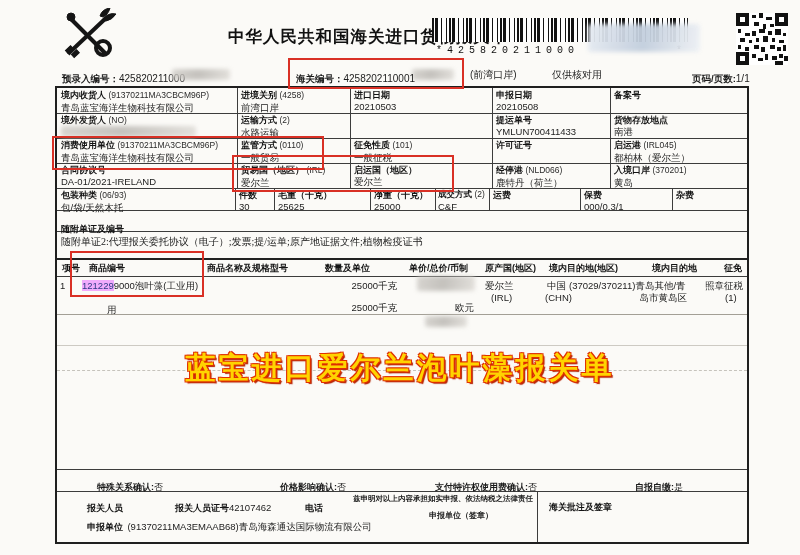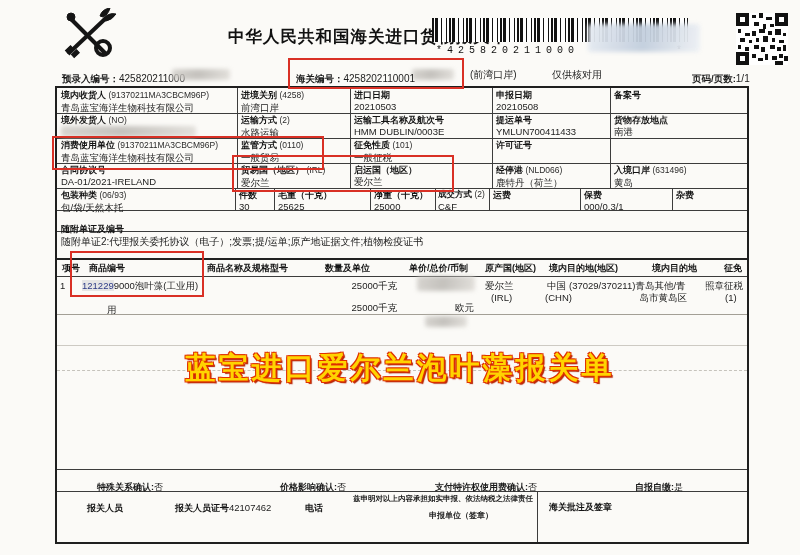--- a/index.html
+++ b/index.html
@@ -20,21 +20,21 @@
   .vl-line{position:absolute;width:1px;background:#3c3c3c;}
   
   .fld{position:absolute;line-height:1.15;}
   .lb{font-size:9px;font-weight:bold;color:#141414;white-space:nowrap;}
   .lb .code{font-weight:normal;font-size:8.5px;color:#2a2a2a;}
   .vl{font-size:9.5px;color:#222;white-space:nowrap;margin-top:2px;}
   .small{font-size:8.5px;}
   .gh{position:absolute;font-size:9px;font-weight:bold;white-space:nowrap;color:#141414;}
   .gtxt{position:absolute;font-size:9.5px;white-space:nowrap;color:#222;}
   .rt{text-align:right;}
-  .hlight{background:#e5e5e5;color:#2c3a86;}
+  .hlight{background:#f0abfc;color:#2c3a86;}
   
   .redbox{position:absolute;border:2px solid #d93025;background:transparent;z-index:6;}
   .blur{position:absolute;background:linear-gradient(100deg,#cfccc7,#b7b4af 45%,#dddad5);
         filter:blur(2px);opacity:.8;border-radius:3px;z-index:4;}
   .blur.blue{background:linear-gradient(100deg,#e6ebf2,#c2cedd 50%,#eef1f5);opacity:.95;}
   .wm{position:absolute;left:140px;top:348px;width:520px;text-align:center;
       font-size:30px;font-weight:bold;letter-spacing:3px;color:#ffd400;z-index:5;white-space:nowrap;
       text-shadow:-1px -1px 0 #e03000,1px -1px 0 #e03000,-1px 1px 0 #e03000,1px 1px 0 #e03000,2px 2px 1px #b02000;}
   .pre-lb{font-size:9.5px;font-weight:bold;white-space:nowrap;}
   .pre-vl{font-size:10px;font-weight:normal;}
@@ -179,24 +179,20 @@
 
   <div class="fld" style="left:4px;top:27px;">
     <div class="lb"><span>境外发货人</span> <span class="code">(NO)</span></div>
     <div class="vl"></div>
   </div>
   <div class="blur" style="left:4px;top:38px;width:135px;height:11px;"></div>
   <div class="fld" style="left:184px;top:27px;">
     <div class="lb"><span>运输方式</span> <span class="code">(2)</span></div>
     <div class="vl">水路运输</div>
   </div>
-  <div class="fld" style="left:297px;top:27px;">
-    <div class="lb">运输工具名称及航次号</div>
-    <div class="vl">HMM DUBLIN/0003E</div>
-  </div>
   <div class="fld" style="left:439px;top:27px;">
     <div class="lb">提运单号</div>
     <div class="vl">YMLUN700411433</div>
   </div>
   <div class="fld" style="left:557px;top:27px;">
     <div class="lb">货物存放地点</div>
     <div class="vl">南港</div>
   </div>
 
   <div class="fld" style="left:4px;top:52px;">
@@ -208,39 +204,43 @@
     <div class="vl">一般贸易</div>
   </div>
   <div class="fld" style="left:297px;top:52px;">
     <div class="lb"><span>征免性质</span> <span class="code">(101)</span></div>
     <div class="vl">一般征税</div>
   </div>
   <div class="fld" style="left:439px;top:52px;">
     <div class="lb">许可证号</div>
     <div class="vl"></div>
   </div>
+  <div class="fld" style="left:557px;top:52px;">
+    <div class="lb"><span>启运港</span> <span class="code">(IRL045)</span></div>
+    <div class="vl">都柏林（爱尔兰）</div>
+  </div>
 
   <div class="fld" style="left:4px;top:77px;">
     <div class="lb">合同协议号</div>
     <div class="vl">DA-01/2021-IRELAND</div>
   </div>
   <div class="fld" style="left:184px;top:77px;">
     <div class="lb"><span>贸易国（地区）</span> <span class="code">(IRL)</span></div>
     <div class="vl">爱尔兰</div>
   </div>
   <div class="fld" style="left:297px;top:77px;">
     <div class="lb">启运国（地区）</div>
     <div class="vl">爱尔兰</div>
   </div>
   <div class="fld" style="left:439px;top:77px;">
     <div class="lb"><span>经停港</span> <span class="code">(NLD066)</span></div>
     <div class="vl">鹿特丹（荷兰）</div>
   </div>
   <div class="fld" style="left:557px;top:77px;">
-    <div class="lb"><span>入境口岸</span> <span class="code">(631496)</span></div>
+    <div class="lb"><span>入境口岸</span> <span class="code">(370201)</span></div>
     <div class="vl">黄岛</div>
   </div>
 
   <div class="fld" style="left:4px;top:102px;">
     <div class="lb"><span>包装种类</span> <span class="code">(06/93)</span></div>
     <div class="vl">包/袋/天然木托</div>
   </div>
   <div class="fld" style="left:182px;top:102px;">
     <div class="lb">件数</div>
     <div class="vl">30</div>
@@ -265,21 +265,21 @@
     <div class="lb">保费</div>
     <div class="vl">000/0.3/1</div>
   </div>
   <div class="fld" style="left:619px;top:102px;">
     <div class="lb">杂费</div>
     <div class="vl"></div>
   </div>
 
   <div class="fld" style="left:4px;top:124px;margin-top:12px;">
     <div class="lb">随附单证及编号</div>
-    <div class="vl" style="font-size:10px;">随附单证2:代理报关委托协议（电子）;发票;提/运单;原产地证据文件;植物检疫证书</div>
+    <div class="vl" style="font-size:10px;font-family:Liberation Serif, serif;">随附单证2:代理报关委托协议（电子）;发票;提/运单;原产地证据文件;植物检疫证书</div>
   </div>
 
 
   <div class="gh" style="left:5px;top:174px;">项号</div>
   <div class="gh" style="left:32px;top:174px;">商品编号</div>
   <div class="gh" style="left:150px;top:174px;">商品名称及规格型号</div>
   <div class="gh" style="left:268px;top:174px;">数量及单位</div>
   <div class="gh" style="left:352px;top:174px;">单价/总价/币制</div>
   <div class="gh" style="left:428px;top:174px;">原产国(地区)</div>
   <div class="gh" style="left:492px;top:174px;">境内目的地(地区)</div>
@@ -323,19 +323,22 @@
     <span class="lb">报关人员证号</span><span class="vl" style="margin:0;">42107462</span>
   </div>
   <div class="fld" style="left:248px;top:409px;">
     <span class="lb">电话</span>
   </div>
   <div class="fld" style="left:296px;top:407px;white-space:nowrap;font-size:7.5px;font-weight:bold;">兹申明对以上内容承担如实申报、依法纳税之法律责任</div>
   <div class="fld" style="left:372px;top:423px;font-size:8px;font-weight:bold;">申报单位（签章）</div>
   <div class="fld" style="left:492px;top:408px;">
     <span class="lb">海关批注及签章</span>
   </div>
+  <div class="fld" style="left:30px;top:428px;">
+    <span class="lb">申报单位</span> <span class="vl" style="margin:0;">(91370211MA3EMAAB68)青岛海森通达国际物流有限公司</span>
+  </div>
 </div>
 
 <div class="redbox" style="left:52px;top:136px;width:268px;height:30px;"></div>
 <div class="redbox" style="left:232px;top:155px;width:218px;height:33px;"></div>
 <div class="redbox" style="left:70px;top:251px;width:130px;height:42px;"></div>
 
 <div class="wm">蓝宝进口爱尔兰泡叶藻报关单</div>
 
 </body></html>

